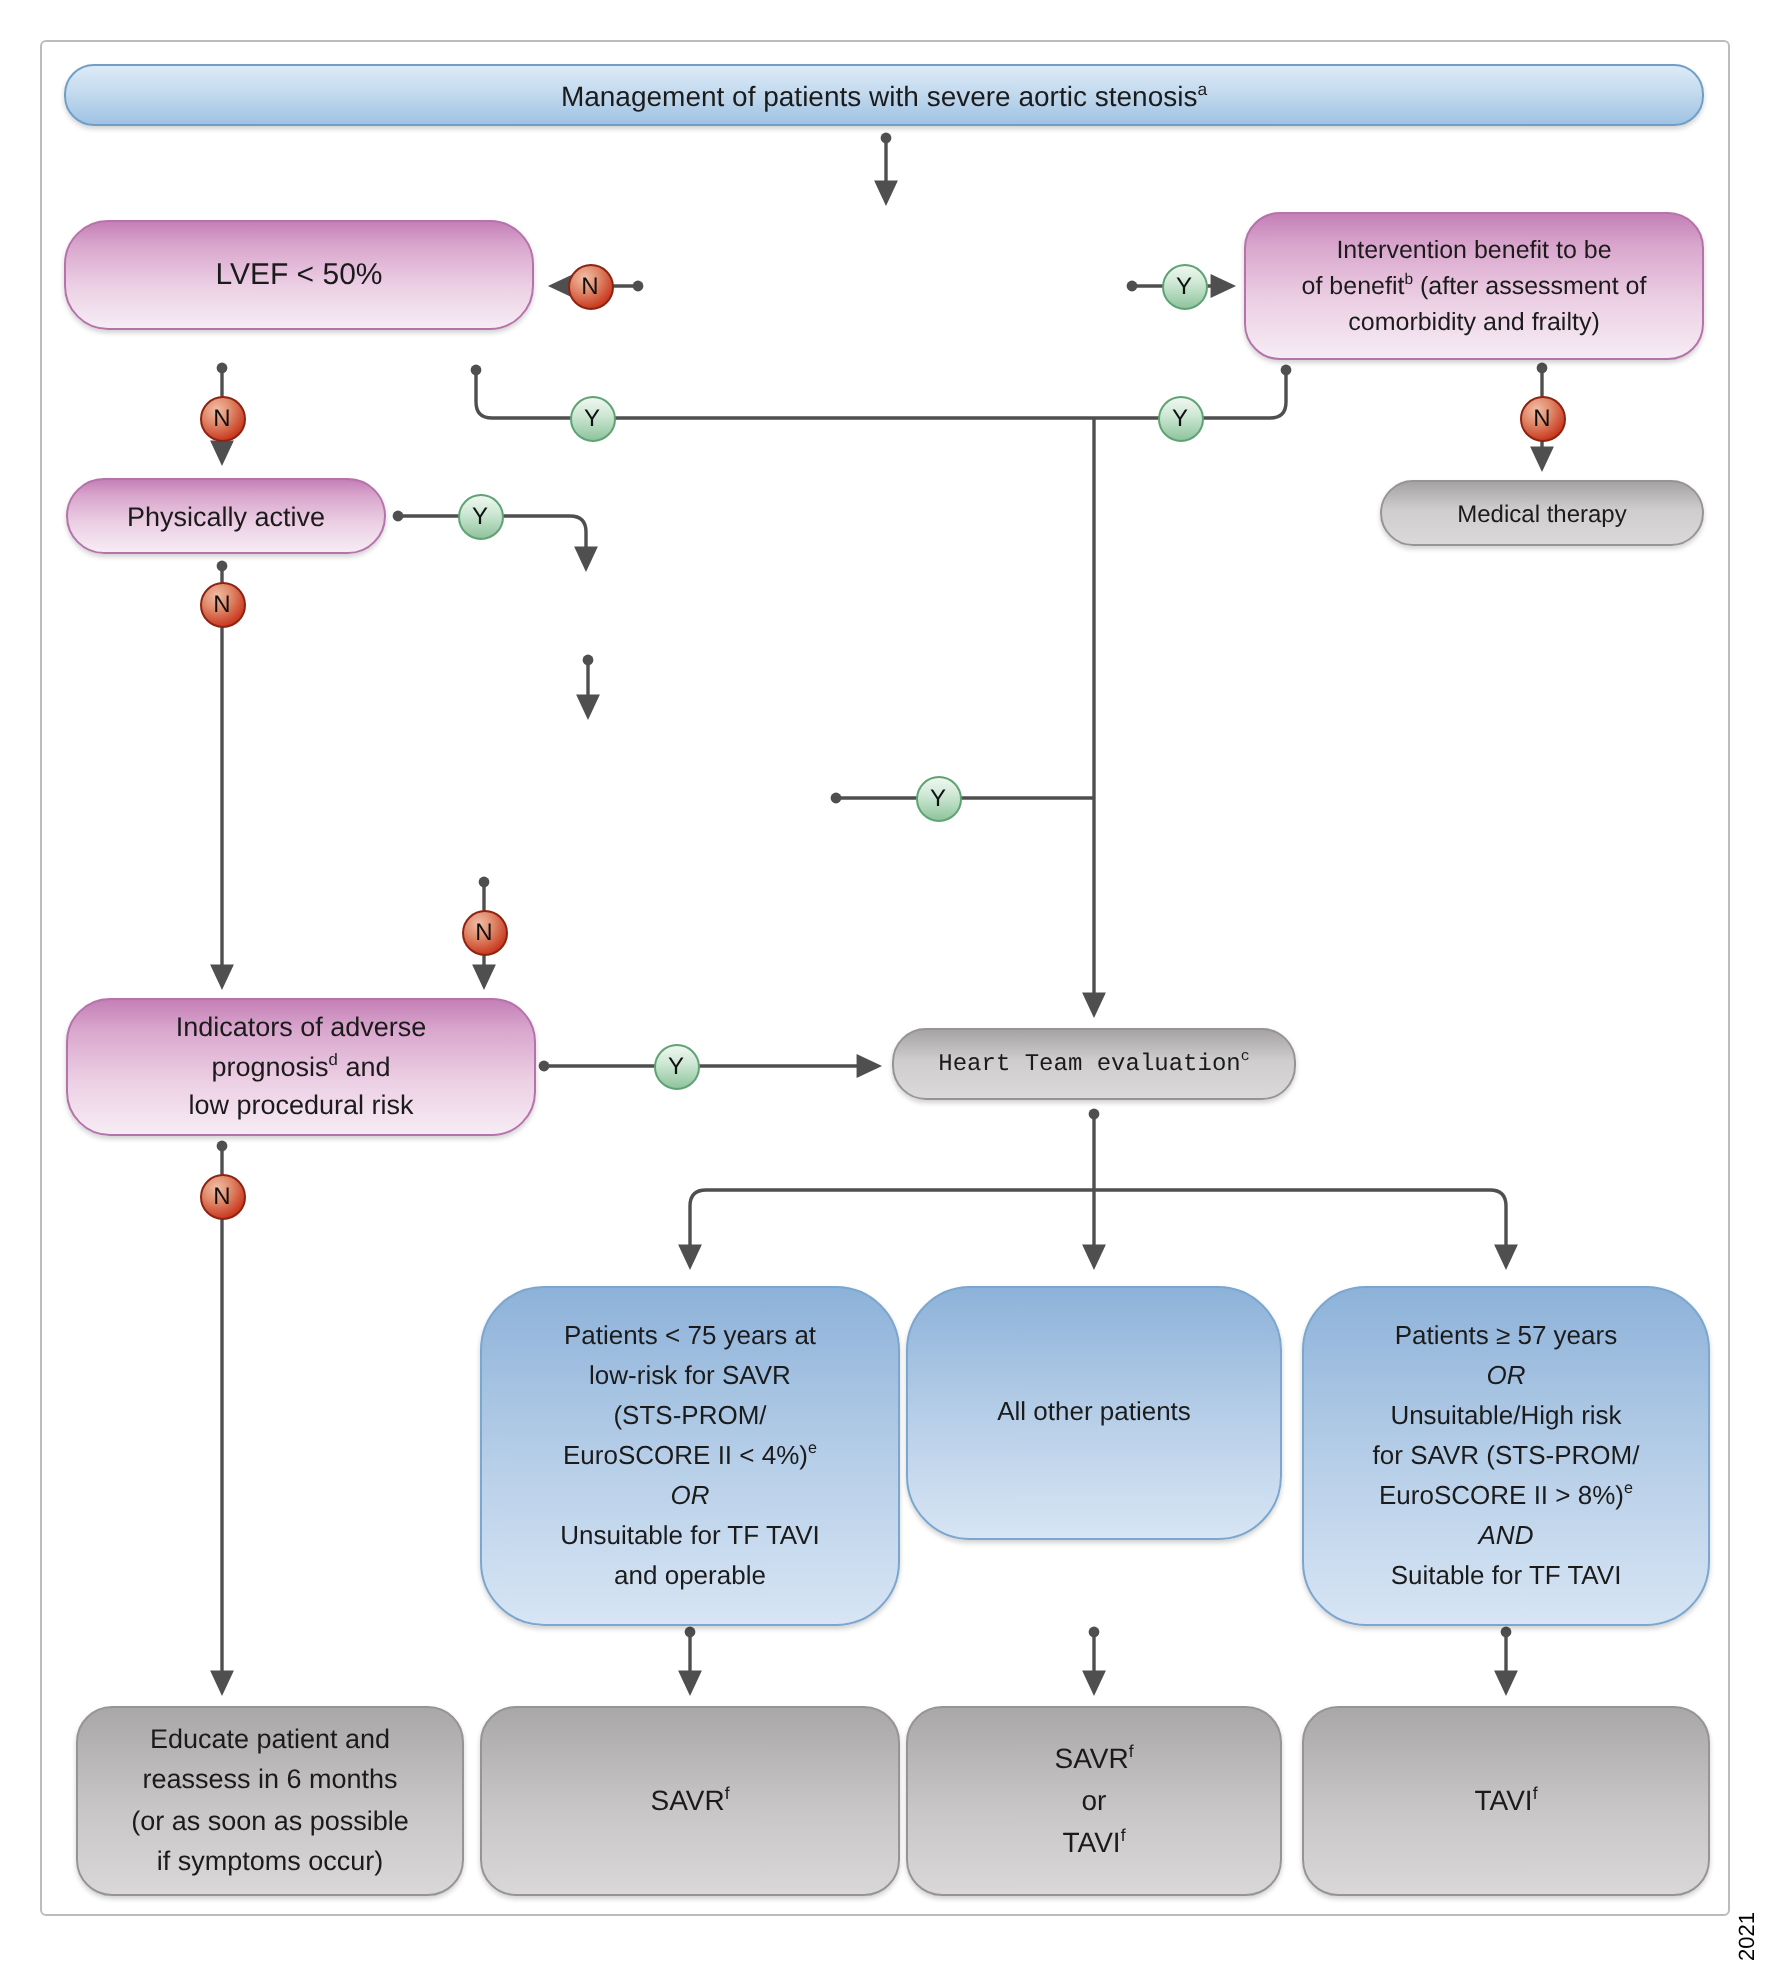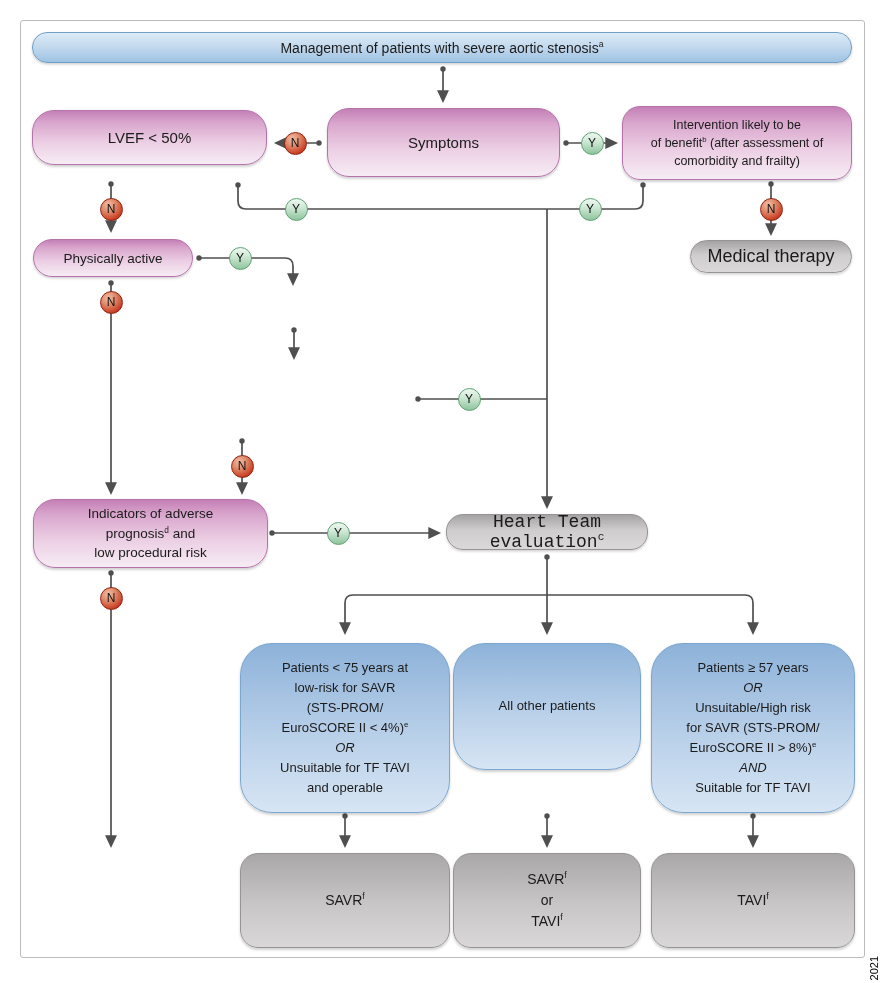--- a/index.html
+++ b/index.html
@@ -23,21 +23,21 @@
   .banner {
     background:linear-gradient(180deg,#dcebf7 0%,#c4daee 45%,#9fc3e3 100%);
     border:1px solid #6f9ec7; border-radius:15px; font-size:14px;
   }
   .pink, .pinkbox {
     background:linear-gradient(180deg,#c480b6 0%,#d9a6cd 22%,#eccfe4 60%,#f6ecf4 100%);
     border:1.7px solid #b672aa; border-radius:22px; font-size:13.5px;
   }
   .graypill {
     background:linear-gradient(180deg,#a5a3a3 0%,#cfcdcd 45%,#dad8d8 100%);
-    border:1px solid #969494; border-radius:17px; font-size:18px;
+    border:1px solid #969494; border-radius:17px; font-size:12px;
   }
   .graybox {
     background:linear-gradient(180deg,#a9a7a7 0%,#c8c6c6 55%,#d9d7d7 100%);
     border:1px solid #969494; border-radius:18px; font-size:13.5px; line-height:1.5;
   }
   .bluebox {
     background:linear-gradient(180deg,#8db2d9 0%,#b9d0e9 55%,#d7e5f4 100%);
     border:1.7px solid #7aa6cf; border-radius:32px; font-size:13px; line-height:1.55;
   }
   .badge {
@@ -119,26 +119,23 @@
   </svg>
 
   <div class="node banner" style="left:32px; top:32px; width:820px; height:31px;">
     <span class="txt"><span>Management of patients with severe aortic stenosis</span><sup>a</sup></span>
   </div>
 
   <div class="node pinkbox" style="left:32px; top:110px; width:235px; height:55px; font-size:15px;">
     <span class="txt"><span>LVEF &lt; 50%</span></span>
   </div>
 
-  <div class="node pinkbox" style="left:327px; top:108px; width:233px; height:69px; font-size:15px;">
-    <span class="txt"><span>Symptoms</span></span>
-  </div>
 
   <div class="node pinkbox" style="left:622px; top:106px; width:230px; height:74px; font-size:12.5px; line-height:1.45; border-radius:18px;">
-    <span class="txt"><span>Intervention likely to be</span><br><span>of benefit</span><sup>b</sup><span> (after assessment of</span><br><span>comorbidity and frailty)</span></span>
+    <span class="txt"><span>Intervention benefit to be</span><br><span>of benefit</span><sup>b</sup><span> (after assessment of</span><br><span>comorbidity and frailty)</span></span>
   </div>
 
   <div class="node pinkbox" style="left:33px; top:239px; width:160px; height:38px; border-radius:19px;">
     <span class="txt"><span>Physically active</span></span>
   </div>
 
 
 
   <div class="node pinkbox" style="left:33px; top:499px; width:235px; height:69px; line-height:1.45;">
     <span class="txt"><span>Indicators of adverse</span><br><span>prognosis</span><sup>d</sup><span> and</span><br><span>low procedural risk</span></span>
@@ -157,20 +154,23 @@
   </div>
 
   <div class="node bluebox" style="left:453px; top:643px; width:188px; height:127px;">
     <span class="txt"><span>All other patients</span></span>
   </div>
 
   <div class="node bluebox" style="left:651px; top:643px; width:204px; height:170px;">
     <span class="txt"><span>Patients ≥ 57 years</span><br><i>OR</i><br><span>Unsuitable/High risk</span><br><span>for SAVR (STS-PROM/</span><br><span>EuroSCORE II &gt; 8%)</span><sup>e</sup><br><i>AND</i><br><span>Suitable for TF TAVI</span></span>
   </div>
 
+  <div class="node graybox" style="left:38px; top:853px; width:194px; height:95px;">
+    <span class="txt"><span>Educate patient and</span><br><span>reassess in 6 months</span><br><span>(or as soon as possible</span><br><span>if symptoms occur)</span></span>
+  </div>
 
   <div class="node graybox" style="left:240px; top:853px; width:210px; height:95px; font-size:14px;">
     <span class="txt"><span>SAVR</span><sup>f</sup></span>
   </div>
 
   <div class="node graybox" style="left:453px; top:853px; width:188px; height:95px; font-size:14px;">
     <span class="txt"><span>SAVR</span><sup>f</sup><br><span>or</span><br><span>TAVI</span><sup>f</sup></span>
   </div>
 
   <div class="node graybox" style="left:651px; top:853px; width:204px; height:95px; font-size:14px;">

